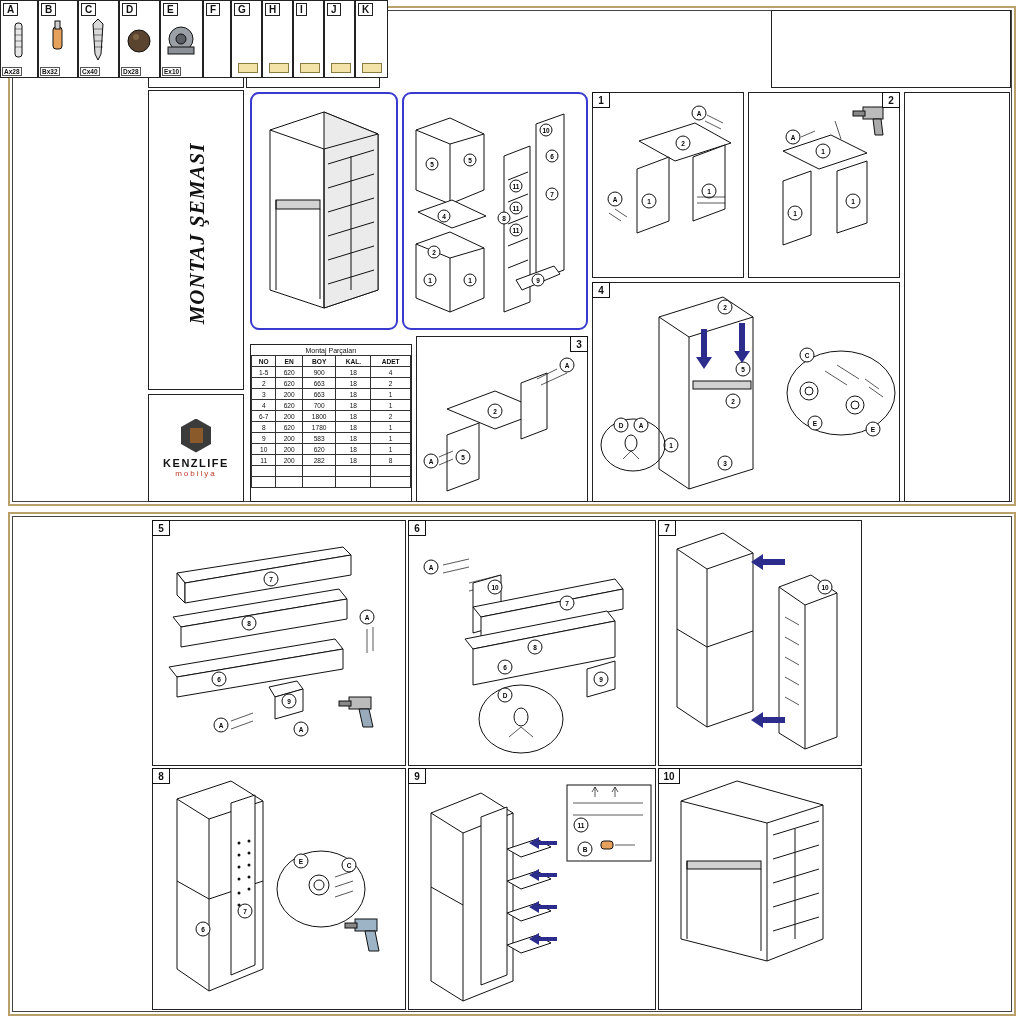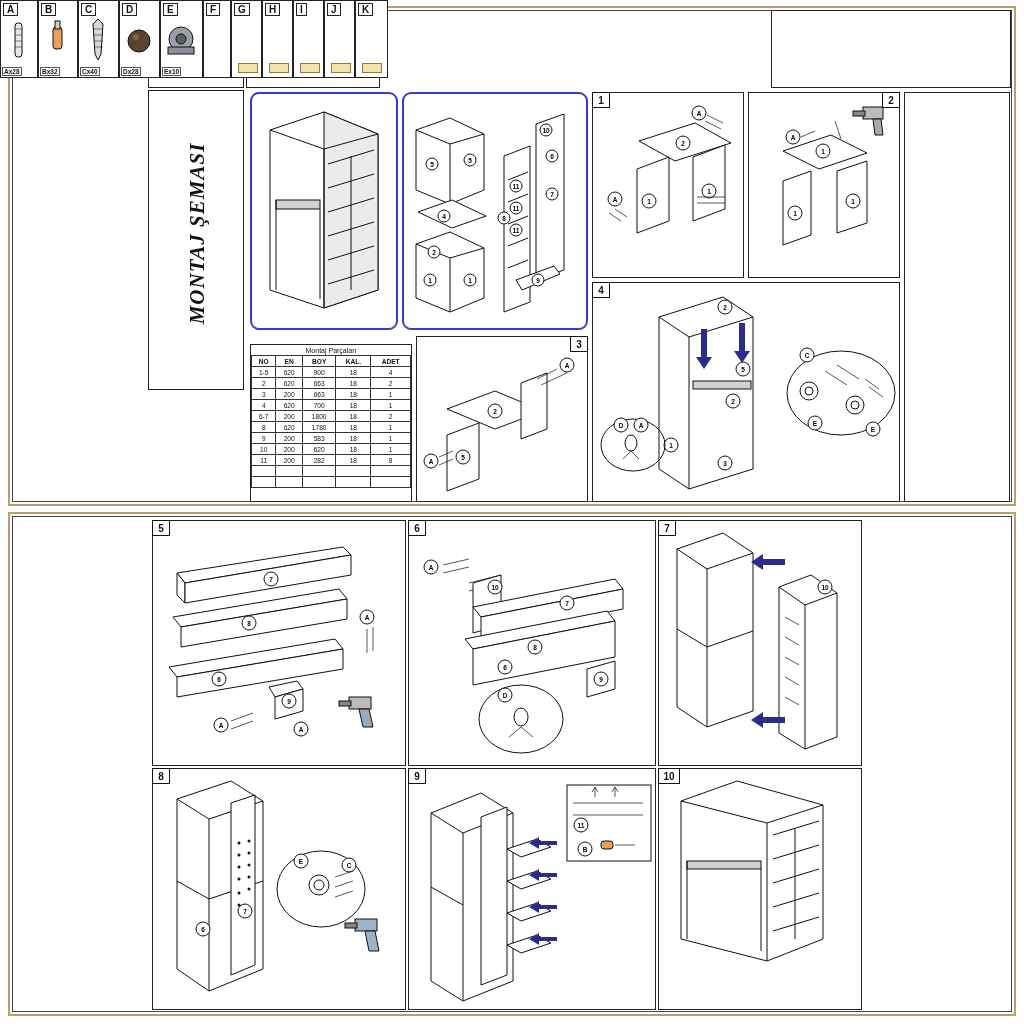--- a/index.html
+++ b/index.html
@@ -210,20 +210,27 @@
       <span class="pslot"></span>
     </div>
   </div>
 
   <div class="panel" id="blank-box"></div>
 
   <div class="panel" id="side-label">
     <div class="vtxt">MONTAJ ŞEMASI</div>
   </div>
 
+  <div class="panel" id="logo-box">
+    <span class="hexlogo">
+        <i></i>
+      </span>
+    <span class="logo-name">KENZLIFE</span>
+    <span class="logo-sub">mobilya</span>
+  </div>
 
   <div class="panel" id="exploded-1">
     <svg width="144" height="234" viewBox="0 0 144 234">
       <g>
         <path class="fillw" d="M18 36 L72 18 L126 40 L126 196 L72 214 L18 196 Z"></path>
         <path class="fillg" d="M72 18 L126 40 L126 196 L72 214 Z"></path>
         <path class="cal" d="M18 36 L72 55 L72 214"></path>
         <path class="cal" d="M72 55 L126 40"></path>
         <rect class="filld" x="24" y="106" width="44" height="9"></rect>
         <path class="cal" d="M24 106 L24 196 M68 115 L68 205"></path>

